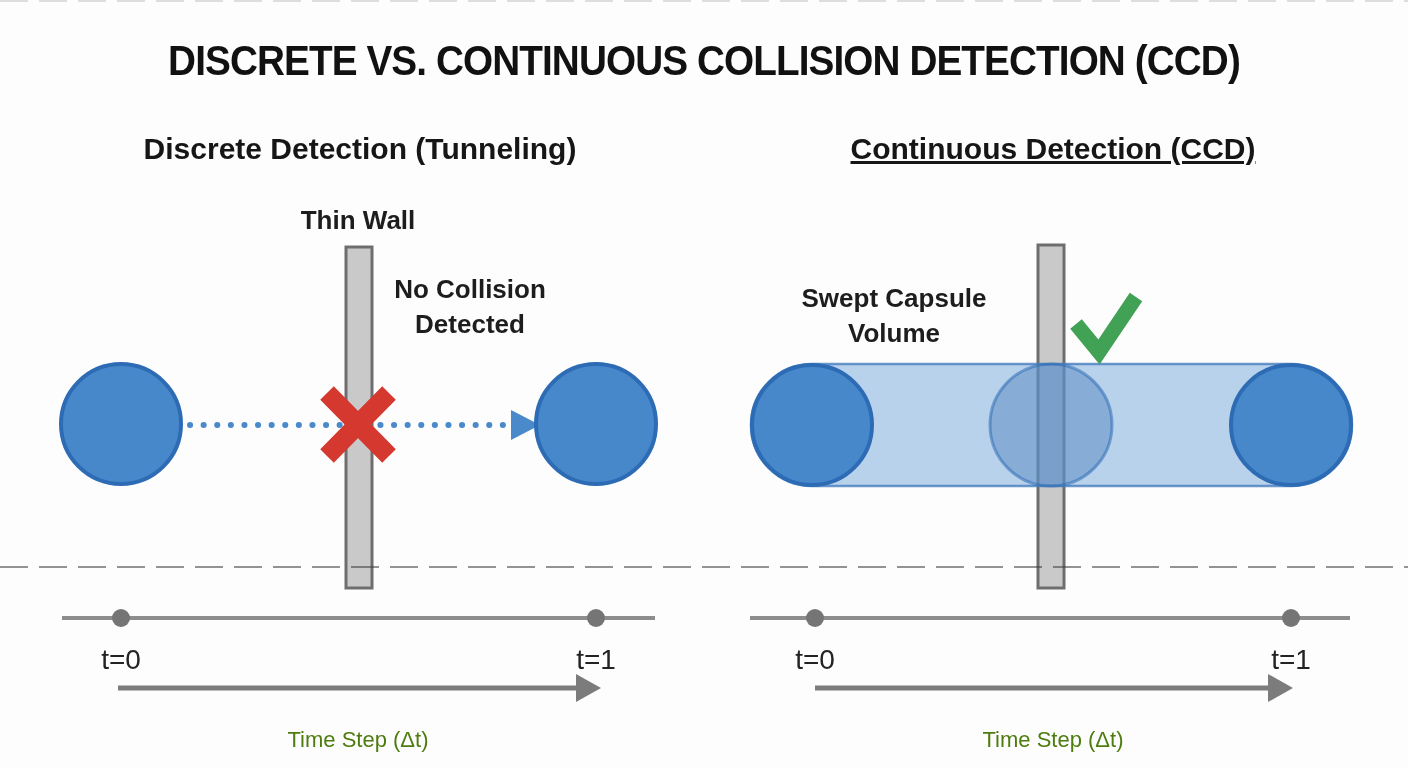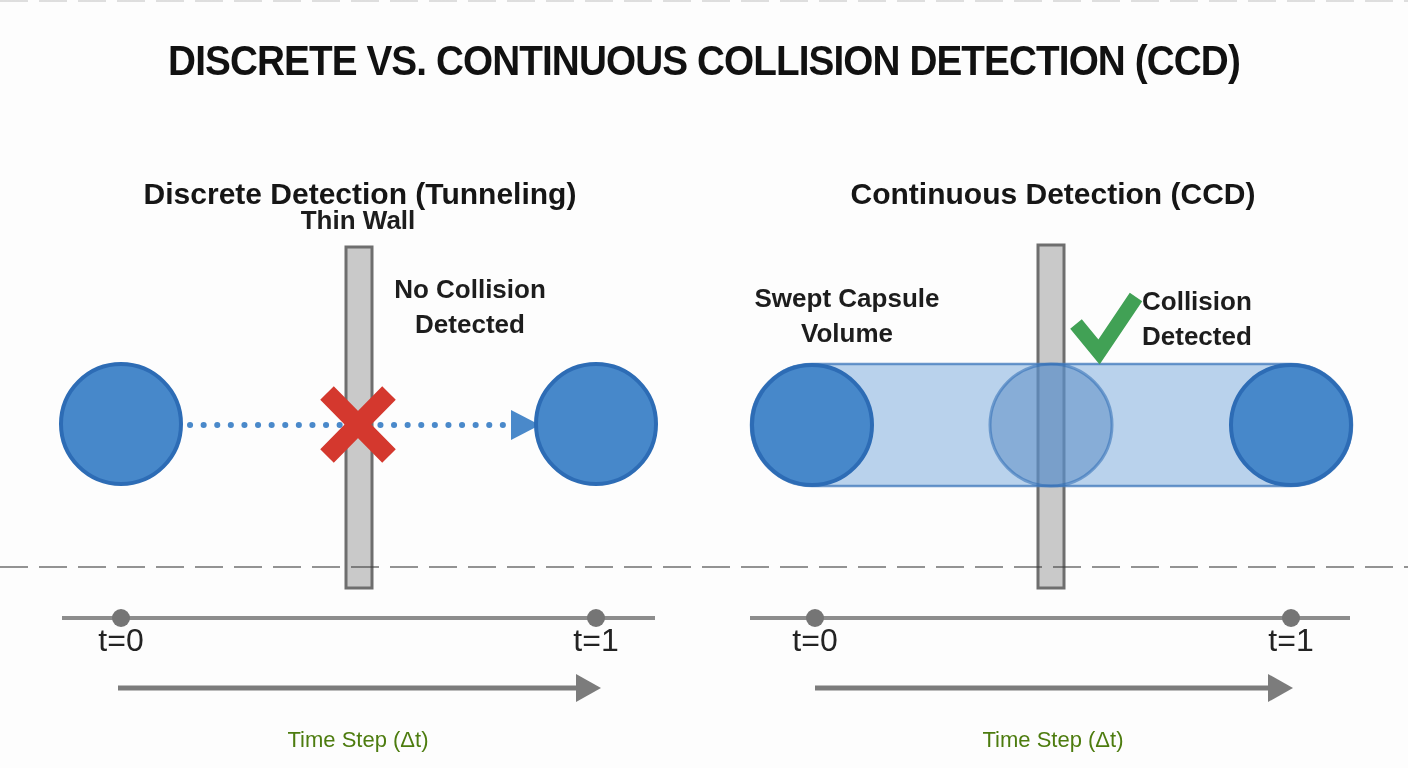--- a/index.html
+++ b/index.html
@@ -14,25 +14,25 @@
   .shapes{position:absolute;left:0;top:0;}
   .txt{position:absolute;white-space:nowrap;}
   .center{transform:translateX(-50%);text-align:center;}
   .main-title{
     top:36px;left:704px;
     font-size:43px;font-weight:700;letter-spacing:-1px;color:#111;
     transform:translateX(-50%) scaleX(0.9);
     transform-origin:center top;
   }
   .panel-title{
-    top:132px;font-size:30px;font-weight:700;color:#161616;margin-top:45px;
+    top:132px;font-size:30px;font-weight:700;color:#161616;
   }
   .lbl{font-size:26px;font-weight:700;color:#1d1d1d;}
   .wrap{white-space:normal;line-height:35px;}
-  .t-lbl{top:622px;font-size:32px;color:#232323;}
+  .t-lbl{top:644px;font-size:28px;color:#232323;}
   .ts-lbl{top:727px;font-size:22px;color:#4d7c0f;}
   .edge-artifact{
     position:absolute;left:0;width:1408px;height:2px;
     background:repeating-linear-gradient(90deg,#3c3c3c 0 28px,transparent 28px 39px);
   }
   .edge-top{top:0;opacity:.16;}
   .edge-bottom{bottom:0;opacity:.55;}
 </style>
 </head>
 <body>
@@ -72,21 +72,20 @@
 
   <div class="txt main-title">DISCRETE VS. CONTINUOUS COLLISION DETECTION (CCD)</div>
 
   <div class="txt panel-title center" style="left:360px;">Discrete Detection (Tunneling)</div>
   <div class="txt lbl center" style="left:358px;top:205px;">Thin Wall</div>
   <div class="txt lbl wrap center" style="left:470px;top:272px;width:230px;">No Collision Detected</div>
   <div class="txt t-lbl center" style="left:121px;">t=0</div>
   <div class="txt t-lbl center" style="left:596px;">t=1</div>
   <div class="txt ts-lbl center" style="left:358px;">Time Step (Δt)</div>
 
-  <div class="txt panel-title center" style="left:1053px;">Continuous Detection (CCD)</div>
-  <div class="txt lbl wrap center" style="left:847px;top:281px;width:250px;">Swept Capsule Volume</div>
-  <div class="txt lbl wrap" style="left:1142px;top:284px;width:160px;line-height:35px;">Collision Detected</div>
+  <div class="txt panel-title center" style="left:1053px;text-decoration:underline;">Continuous Detection (CCD)</div>
+  <div class="txt lbl wrap center" style="left:894px;top:281px;width:250px;">Swept Capsule Volume</div>
   <div class="txt t-lbl center" style="left:815px;">t=0</div>
   <div class="txt t-lbl center" style="left:1291px;">t=1</div>
   <div class="txt ts-lbl center" style="left:1053px;">Time Step (Δt)</div>
 
   <div class="edge-artifact edge-bottom"></div>
 </div>
 
 </body></html>

